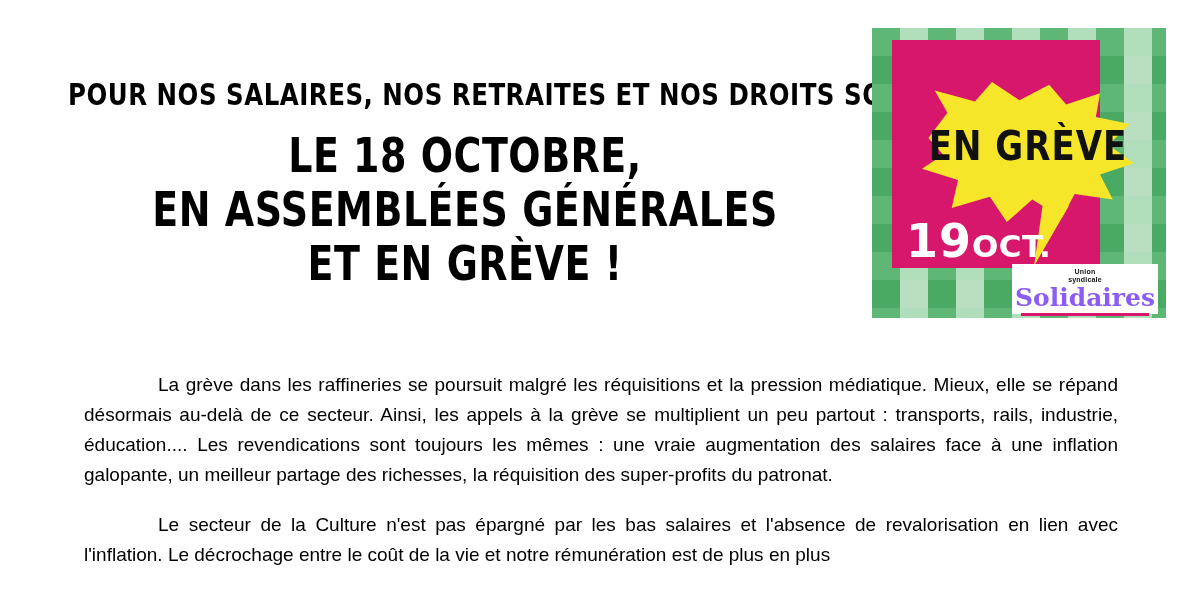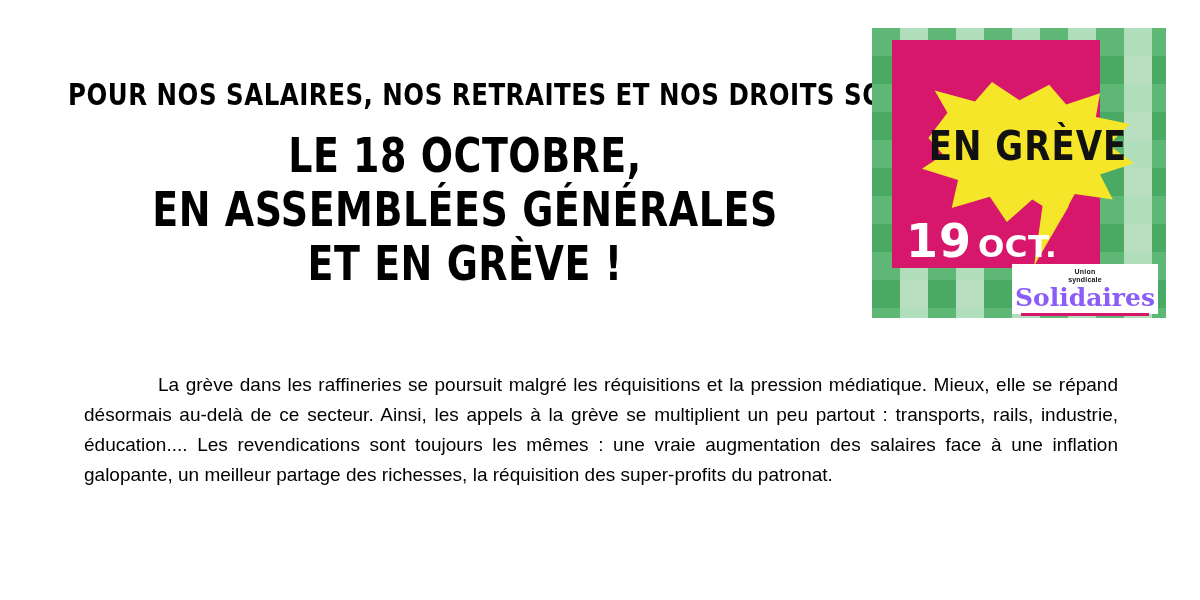--- a/index.html
+++ b/index.html
@@ -158,21 +158,21 @@
     font-weight: bold;
     white-space: nowrap;
   }
   .sticker-date .d-num {
     font-size: 46px;
     letter-spacing: 1px;
   }
   .sticker-date .d-mon {
     font-size: 31px;
     letter-spacing: 0.5px;
-    margin-left: 6px;
+    margin-left: 0;
   }
 
   .solidaires {
     position: absolute;
     left: 140px;
     top: 236px;
     width: 146px;
     height: 50px;
     background: #ffffff;
     text-align: center;
@@ -257,15 +257,16 @@
           <div>syndicale</div>
         </div>
         <div class="sol-main">Solidaires</div>
         <div class="sol-rule"></div>
       </div>
     </div>
   </div>
 
   <div class="body-text">
     <p>La grève dans les raffineries se poursuit malgré les réquisitions et la pression médiatique. Mieux, elle se répand désormais au-delà de ce secteur. Ainsi, les appels à la grève se multiplient un peu partout : transports, rails, industrie, éducation.... Les revendications sont toujours les mêmes : une vraie augmentation des salaires face à une inflation galopante, un meilleur partage des richesses, la réquisition des super-profits du patronat.</p>
+    <p>Le secteur de la Culture n'est pas épargné par les bas salaires et l'absence de revalorisation en lien avec l'inflation. Le décrochage entre le coût de la vie et notre rémunération est de plus en plus</p>
   </div>
 
 </div>
 
 </body></html>

